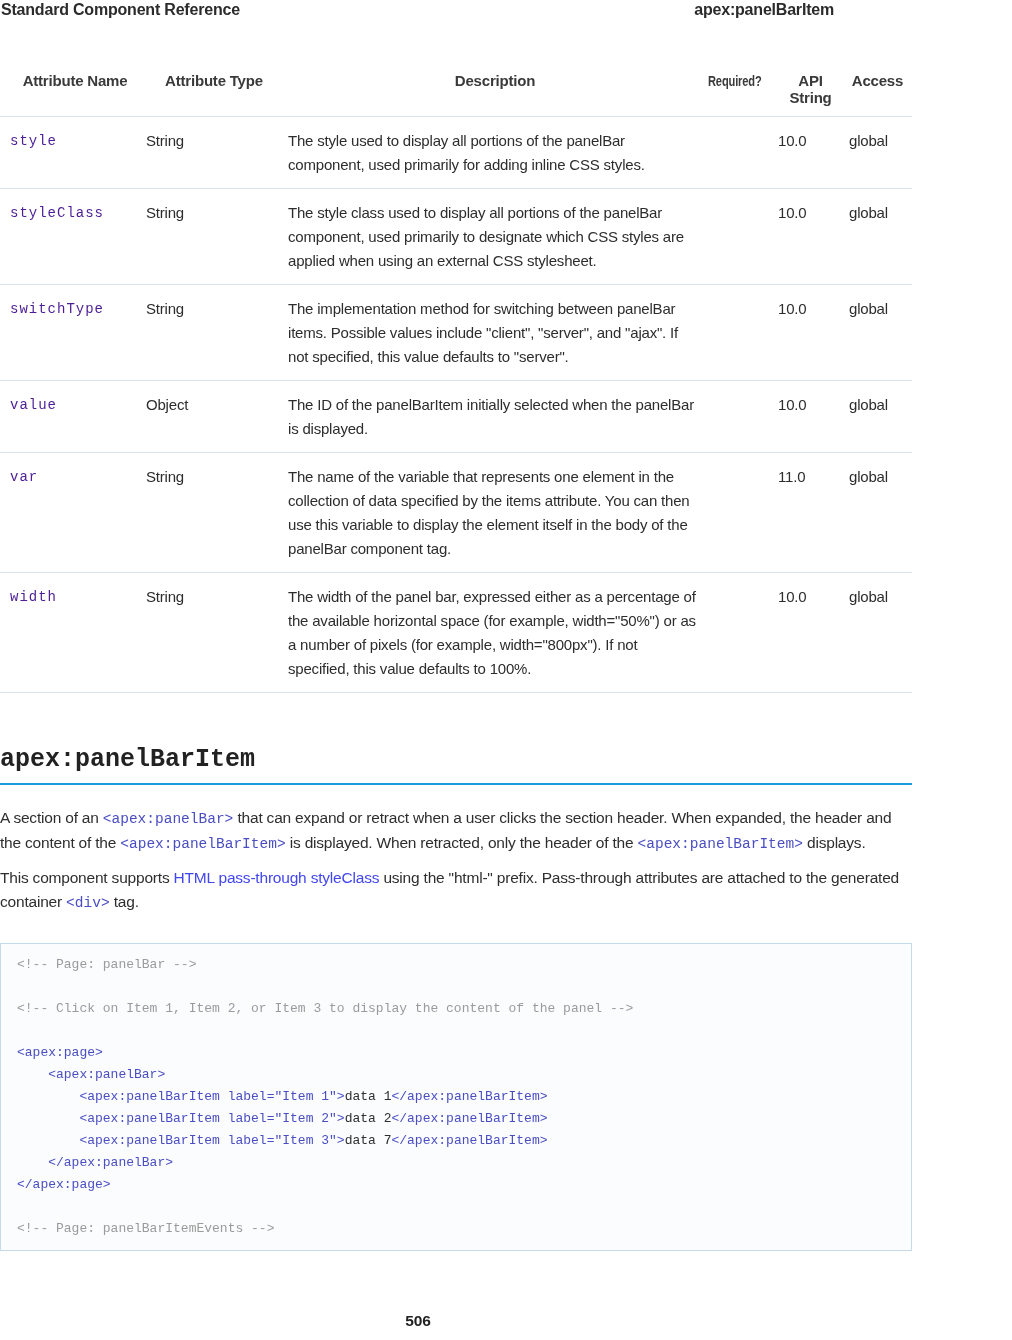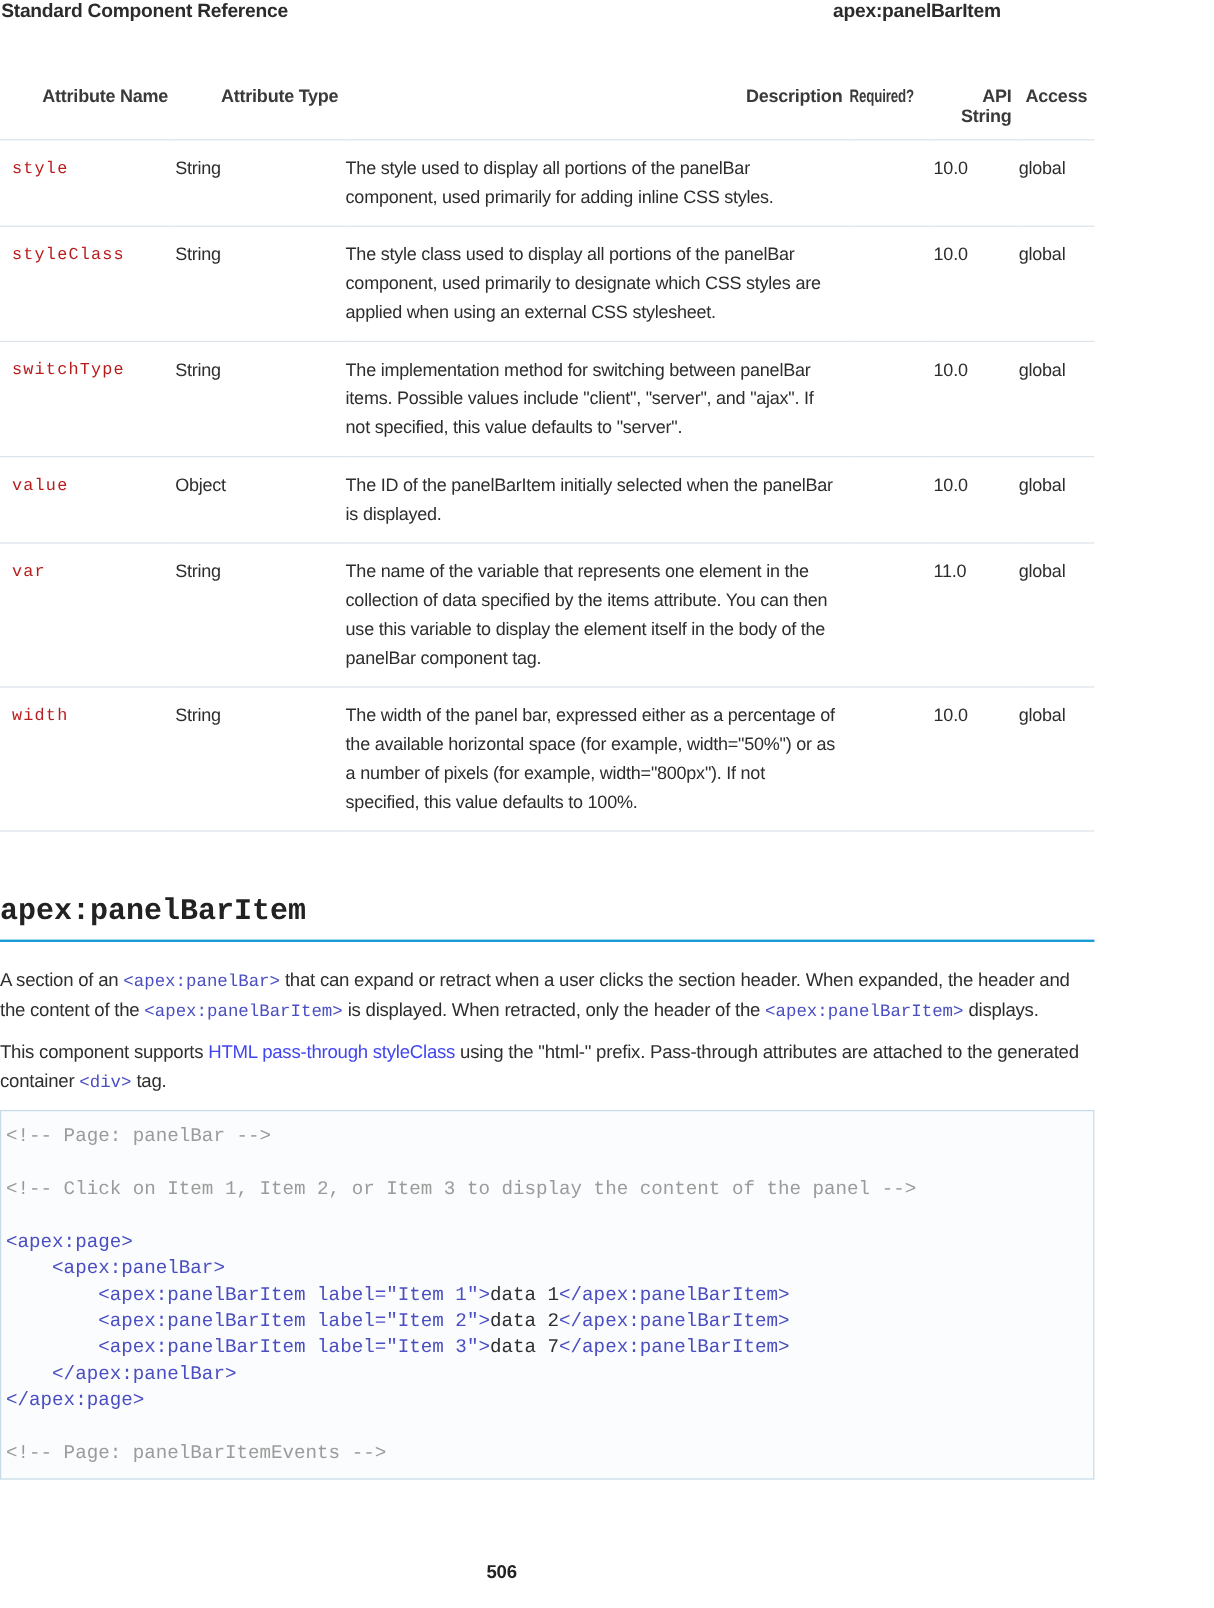--- a/index.html
+++ b/index.html
@@ -48,21 +48,21 @@
     border-collapse: collapse;
     font-size: 15px;
   }
   col.c1 { width: 146px; }
   col.c2 { width: 142px; }
   col.c3 { width: 420px; }
   col.c4 { width: 70px; }
   col.c5 { width: 71px; }
   col.c6 { width: 63px; }
   th {
-    text-align: right;
+    text-align: center;
     vertical-align: top;
     font-size: 15px;
     font-weight: 700;
     color: #3a3a3a;
     padding: 0 6px 10px 0;
   }
   th:first-child, td:first-child { padding-left: 10px; }
   th .squish {
     display: inline-block;
     transform: scaleX(0.74);
@@ -74,21 +74,21 @@
   td {
     vertical-align: top;
     padding: 12px 10px 11px 0;
     line-height: 24px;
     color: #2d2d2d;
   }
   td.mono {
     font-family: "Liberation Mono", monospace;
     font-size: 14px;
     letter-spacing: 1px;
-    color: #b91c1c;
+    color: #4c1d95;
   }
   td.desc { padding-right: 12px; margin-left: 47px; }
   
   .section-heading {
     margin-top: 52px;
     font-family: "Liberation Mono", monospace;
     font-weight: 700;
     font-size: 25px;
     letter-spacing: 0;
     color: #222;
@@ -116,40 +116,40 @@
   
   .example-heading {
     margin-top: 37px;
     font-size: 28px;
     font-weight: 400;
     letter-spacing: -0.5px;
     color: #1f1f1f;
   }
   
   .code-block {
-    margin-top: 10px;
+    margin-top: 28px;
     width: 912px;
     background: var(--code-bg);
     border: 1px solid var(--code-border);
-    padding: 10px 4px;
-    font-family: "Liberation Mono", monospace;
-    font-size: 16px;
+    padding: 10px 16px;
+    font-family: "Liberation Mono", monospace;
+    font-size: 13px;
     letter-spacing: 0;
     line-height: 22px;
     color: #333;
   }
   .code-line { white-space: pre; }
   .tok-comment { color: var(--comment); }
   .tok-tag { color: var(--code); }
   .tok-text { color: #2f2f2f; }
   
   footer {
     margin-top: auto;
     text-align: center;
-    padding-bottom: 20px;
+    padding-bottom: 10px;
     font-size: 15.5px;
     font-weight: 600;
     color: #222;
   }
 </style>
 </head>
 <body>
 
 <div class="page">
 

